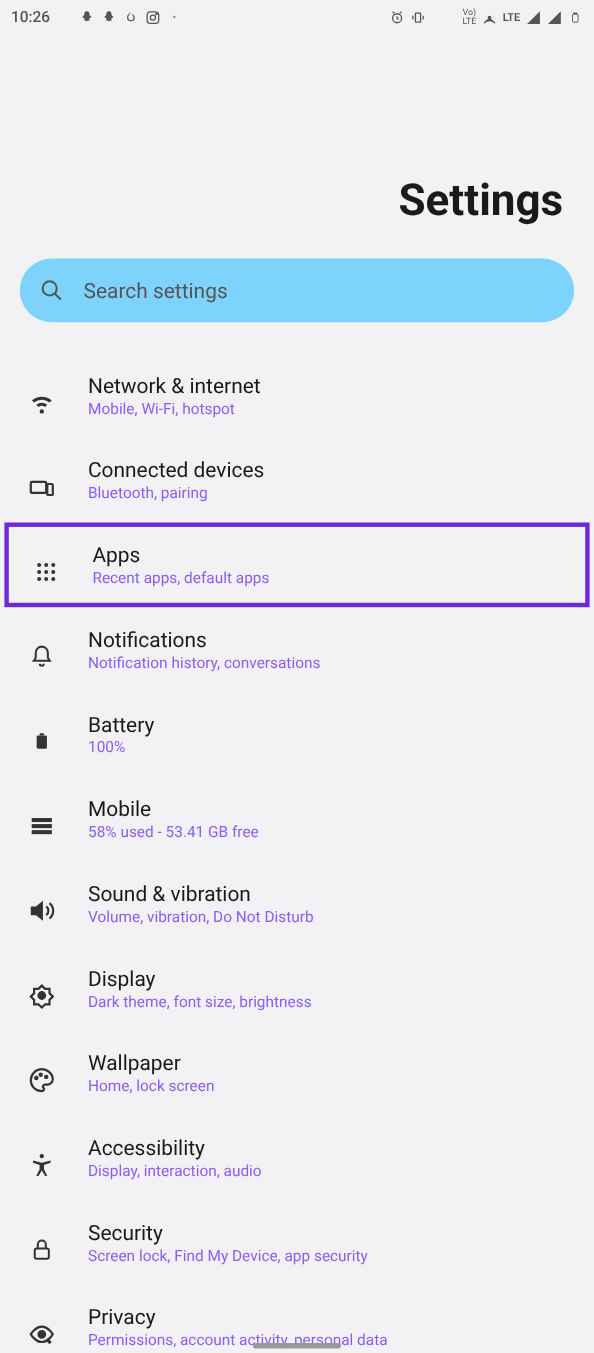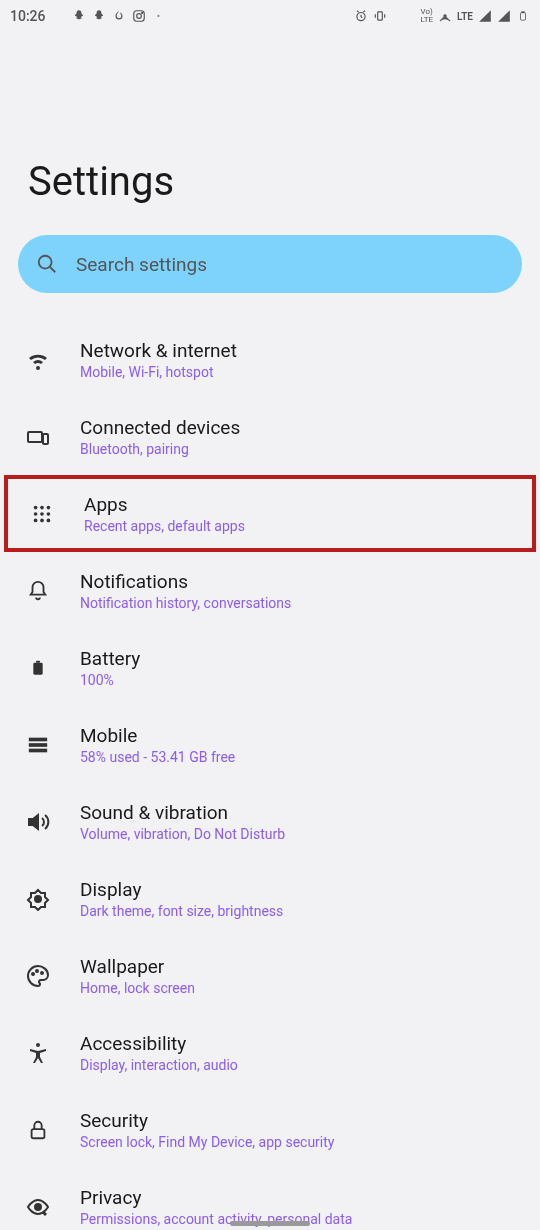--- a/index.html
+++ b/index.html
@@ -19,60 +19,61 @@
     padding: 8px 10px 4px 10px;
     font-size: 14px;
     color: #555;
   }
   .status-left { display:flex; align-items:center; gap:6px; }
   .status-right { display:flex; align-items:center; gap:5px; }
   .status-left .time { font-weight: 500; margin-right:20px; }
   .notif-ico { width:14px; height:14px; display:inline-flex; align-items:center; justify-content:center; }
   .title {
     font-size: 40px;
-    font-weight: 400;
+    font-weight: 700;
     padding: 130px 28px 30px 28px;
     color: #1a1a1a;
+    text-align: right;
   }
   .search-pill {
     margin: 0 18px 28px 18px;
     background: #7dd3fc;
     border-radius: 30px;
     height: 58px;
     display: flex;
     align-items: center;
     padding: 0 18px;
     gap: 18px;
   }
   .search-pill .srch-ico { width:22px; height:22px; }
   .search-pill .srch-txt {
     font-size: 19px;
     color: #555;
   }
   .list { }
   .item {
     display: flex;
-    align-items: center;
+    align-items: flex-end;
     padding: 18px 24px;
     gap: 28px;
     min-height: 76px;
   }
   .item .ico {
     width: 28px;
     height: 28px;
     display:flex;
     align-items:center;
     justify-content:center;
     flex-shrink:0;
   }
   .item .txt { display:flex; flex-direction:column; gap:2px; }
   .item .lbl { font-size: 19px; color:#1a1a1a; }
   .item .sub { font-size: 14px; color:#8b5cf6; }
   .highlight {
-    border: 4px solid #b91c1c;
+    border: 4px solid #6d28d9;
     margin: 0 4px;
     padding: 14px 20px;
   }
   .nav-pill {
     position:absolute;
     bottom:4px;
     left:50%;
     transform:translateX(-50%);
     width:80px;
     height:5px;

